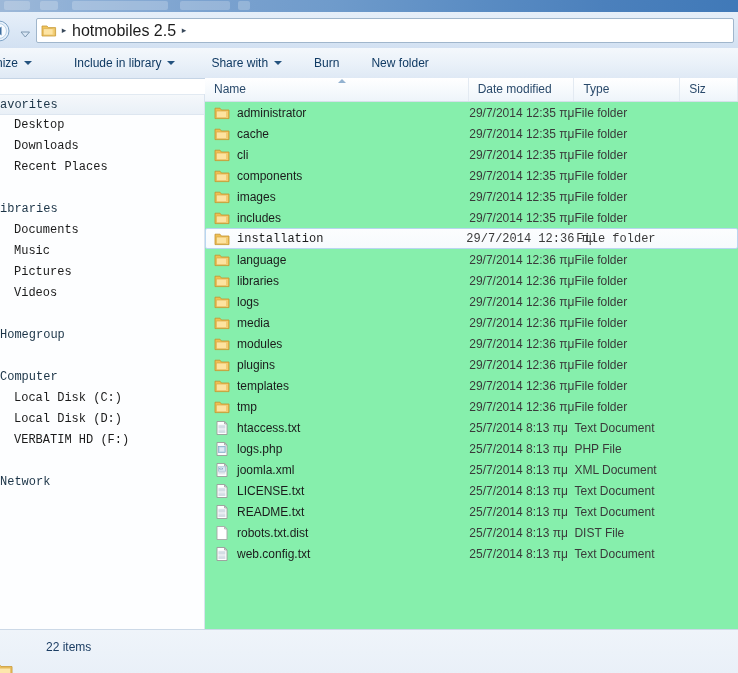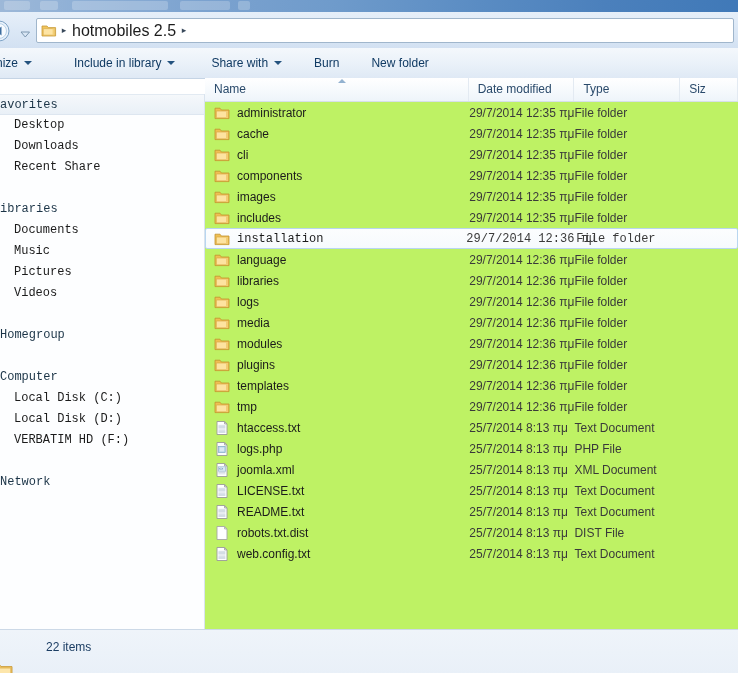--- a/index.html
+++ b/index.html
@@ -163,21 +163,21 @@
     color: #1b1b1b;
     white-space: nowrap;
   }
   .nav-spacer { height: 21px; }
 
   
   .listpane {
     position: absolute;
     left: 205px; top: 0;
     width: 533px; height: 551px;
-    background: #bef264;
+    background: #86efac;
     overflow: hidden;
   }
   .col-header {
     position: relative;
     height: 23px;
     background: linear-gradient(to bottom, #ffffff 0%, #f7fafd 48%, #eef4fa 100%);
     border-bottom: 1px solid #d6e0ea;
     display: flex;
     align-items: center;
     font-size: 12px;
@@ -337,21 +337,21 @@
   </div>
 </div>
 
 <div class="body-area">
 
   <div class="navpane">
     <div class="nav-inner" id="nav-inner">
         <div class="nav-group-head highlighted"><span>avorites</span></div>
         <div class="nav-child"><span>Desktop</span></div>
         <div class="nav-child"><span>Downloads</span></div>
-        <div class="nav-child"><span>Recent Share</span></div>
+        <div class="nav-child"><span>Recent Places</span></div>
         <div class="nav-spacer"></div>
         <div class="nav-group-head"><span>ibraries</span></div>
         <div class="nav-child"><span>Documents</span></div>
         <div class="nav-child"><span>Music</span></div>
         <div class="nav-child"><span>Pictures</span></div>
         <div class="nav-child"><span>Videos</span></div>
         <div class="nav-spacer"></div>
         <div class="nav-group-head"><span>Homegroup</span></div>
         <div class="nav-spacer"></div>
         <div class="nav-group-head"><span>Computer</span></div>

